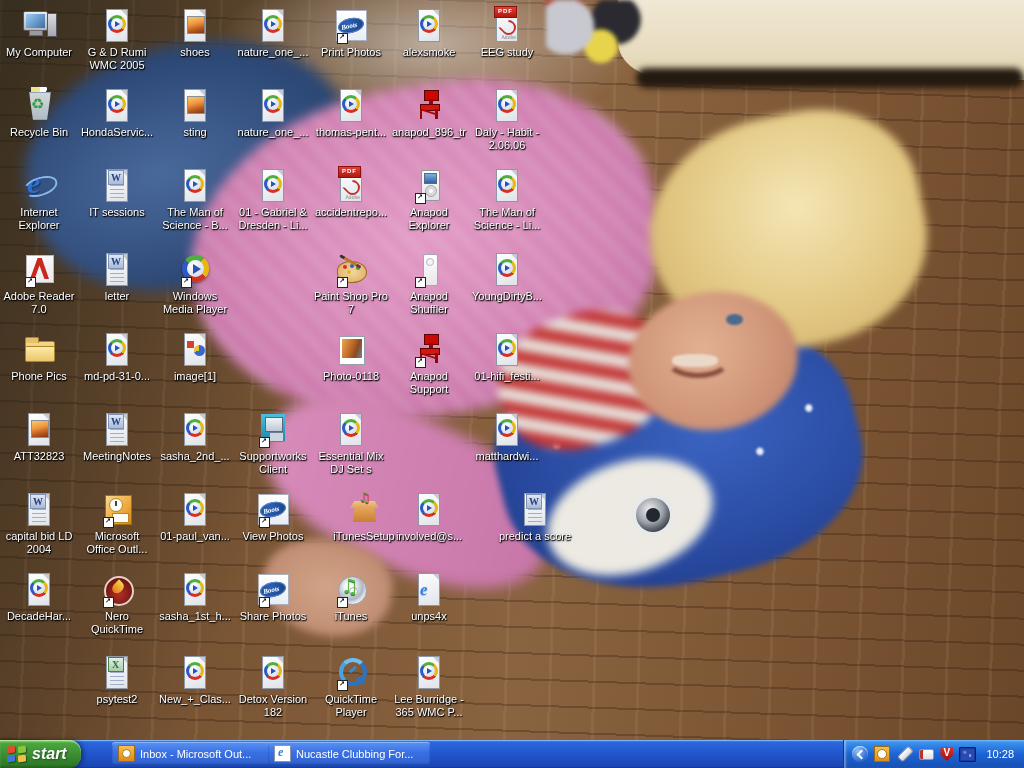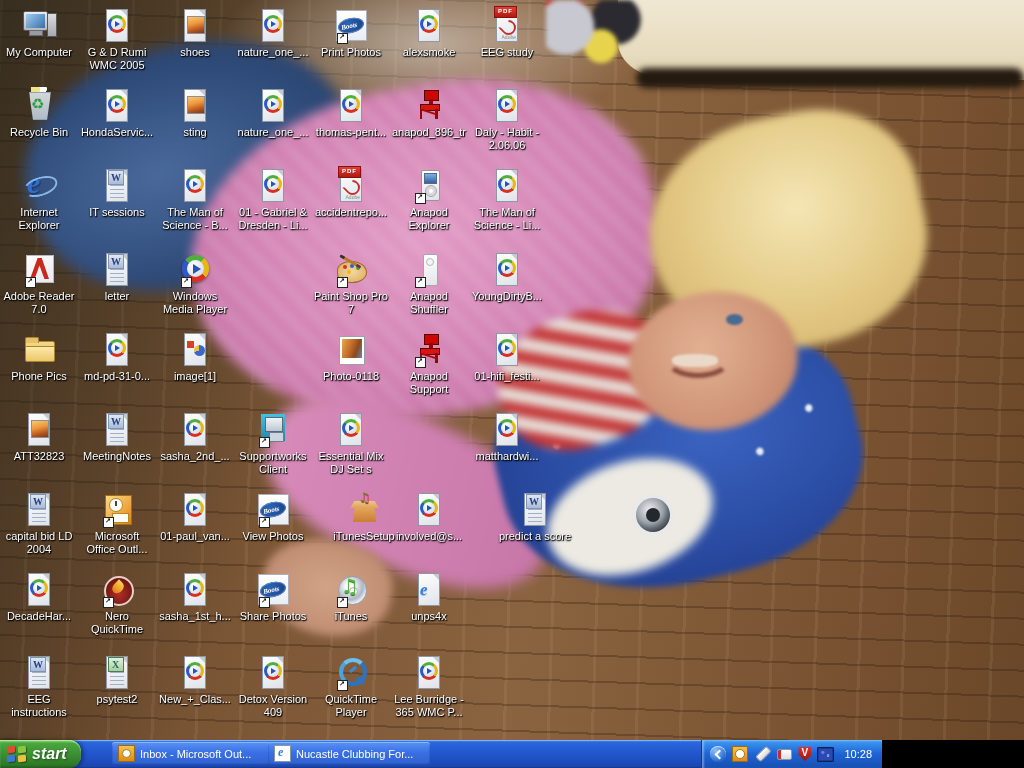--- a/index.html
+++ b/index.html
@@ -159,21 +159,21 @@
   .t-ie .a::after{content:"e";font:bold italic 30px "Liberation Serif",serif;color:#2f6fd0;text-shadow:1px 1px 1px #14386e;}
   .t-ie .b{left:2px;top:9px;width:31px;height:15px;border:2px solid #8ab8e8;border-left-color:transparent;border-radius:50%;transform:rotate(-18deg);}
   
   .t-adobe .a{left:5px;top:3px;width:26px;height:26px;background:linear-gradient(145deg,#fff,#e8e8ec);border:1px solid #b8b8c0;}
   .t-adobe .b{left:9px;top:6px;width:19px;height:21px;background:#c8281e;clip-path:polygon(40% 0,62% 0,100% 100%,76% 100%,50% 36%,24% 100%,0 100%);}
   
   .t-folder .a{left:4px;top:9px;width:28px;height:19px;background:linear-gradient(#f4d98a,#dfb85c);border:1px solid #a8862e;border-radius:2px;}
   .t-folder .a::before{content:"";position:absolute;left:-1px;top:-5px;width:12px;height:5px;background:#e8c26a;border:1px solid #a8862e;border-bottom:none;border-radius:2px 2px 0 0;}
   .t-folder .b{left:4px;top:14px;width:28px;height:14px;background:linear-gradient(#fce9a8,#ecc76a);border:1px solid #a8862e;border-radius:1px 1px 2px 2px;}
   
-  .taskbar{position:absolute;left:0;bottom:0;width:882px;height:28px;z-index:10;background:linear-gradient(#4f8ff0 0%, #2a66dc 9%, #2256cc 48%, #1c47b4 94%, #15367c 100%);box-shadow:inset 0 1px 0 #7fb2f6;}
+  .taskbar{position:absolute;left:0;bottom:0;width:1024px;height:28px;z-index:10;background:linear-gradient(#4f8ff0 0%, #2a66dc 9%, #2256cc 48%, #1c47b4 94%, #15367c 100%);box-shadow:inset 0 1px 0 #7fb2f6;}
   .start{position:absolute;left:0;top:0;height:28px;border-radius:0 12px 12px 0;background:linear-gradient(#8fd673 0%, #4aa63e 12%, #3c8f33 50%, #2e7a27 88%, #235c1e 100%);box-shadow:inset 0 1px 1px #b8e8a8, 2px 0 5px rgba(0,0,0,.45);display:flex;align-items:center;gap:6px;padding:0 14px 0 7px;color:#fff;font:bold italic 16px "Liberation Sans",sans-serif;text-shadow:1px 1px 2px #234f1c;cursor:pointer;}
   .flag{width:19px;height:18px;position:relative;}
   .flag i{position:absolute;width:8px;height:7px;border-radius:1px 2px 1px 2px;transform:skewY(-8deg);box-shadow:1px 1px 1px rgba(0,0,0,.4);}
   .f1{left:0;top:1px;background:#e8482c;} .f2{right:0;top:1px;background:#8cc63f;}
   .f3{left:0;bottom:1px;background:#3f77d6;} .f4{right:0;bottom:1px;background:#f5bd41;}
   .task{position:absolute;top:2px;height:23px;width:150px;border-radius:3px;background:linear-gradient(#5a93f5,#3a70e4 45%,#3061cc);box-shadow:inset 0 1px 0 #8ab4f8, inset 0 -1px 2px #1c47a8;display:flex;align-items:center;gap:5px;padding:0 6px;color:#fff;font:11px "Liberation Sans",sans-serif;cursor:pointer;}
   .task span.tx{white-space:nowrap;overflow:hidden;}
   .task1{left:112px;} .task2{left:268px;}
   .ticon{width:15px;height:15px;position:relative;flex:none;}
   .ti-outlook{background:linear-gradient(#f6c14c,#e08a18);border:1px solid #9a6a14;}
@@ -641,28 +641,20 @@
       <div class="lbl">iTunes</div>
     </div>
     <div class="dicon" title="unps4x" style="left: 390px; top: 572px;">
       <div class="g t-htmlpage">
         <i class="a"></i>
         <i class="b"></i>
         <i class="c"></i>
       </div>
       <div class="lbl">unps4x</div>
     </div>
-    <div class="dicon" title="EEG instructions" style="left: 0px; top: 655px;">
-      <div class="g t-word">
-        <i class="a"></i>
-        <i class="b"></i>
-        <i class="c"></i>
-      </div>
-      <div class="lbl">EEG instructions</div>
-    </div>
     <div class="dicon" title="psytest2" style="left: 78px; top: 655px;">
       <div class="g t-excel">
         <i class="a"></i>
         <i class="b"></i>
         <i class="c"></i>
       </div>
       <div class="lbl">psytest2</div>
     </div>
     <div class="dicon" title="New_+_Clas..." style="left: 156px; top: 655px;">
       <div class="g t-wmpdoc">
@@ -671,21 +663,21 @@
         <i class="c"></i>
       </div>
       <div class="lbl">New_+_Clas...</div>
     </div>
     <div class="dicon" title="Detox Version 301" style="left: 234px; top: 655px;">
       <div class="g t-wmpdoc">
         <i class="a"></i>
         <i class="b"></i>
         <i class="c"></i>
       </div>
-      <div class="lbl">Detox Version 409</div>
+      <div class="lbl">Detox Version 182</div>
     </div>
     <div class="dicon" title="QuickTime Player" style="left: 312px; top: 655px;">
       <div class="g t-quicktime">
         <i class="a"></i>
         <i class="b"></i>
         <i class="c"></i>
         <span class="sc"></span>
       </div>
       <div class="lbl">QuickTime Player</div>
     </div>

